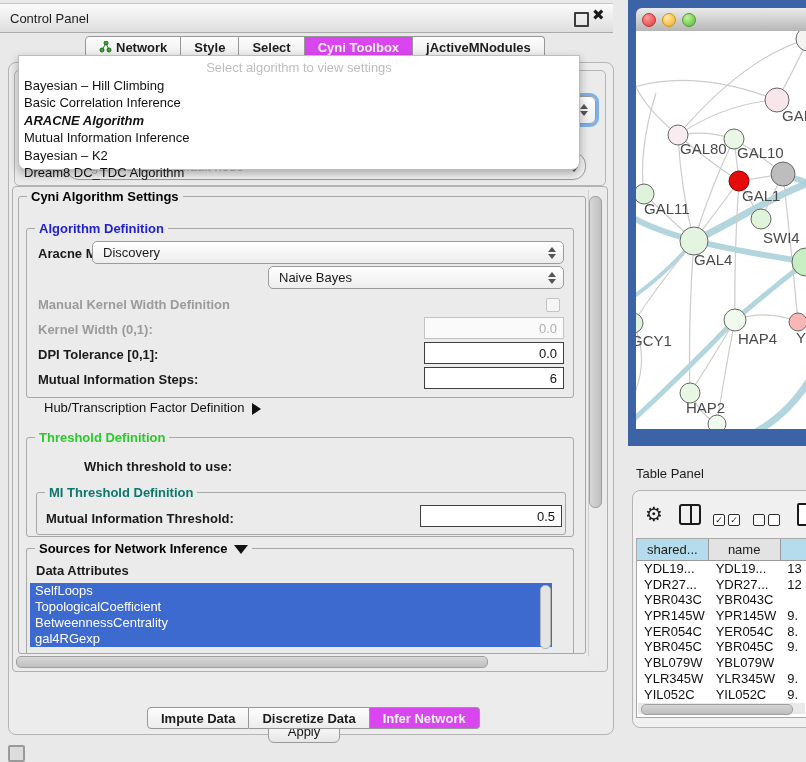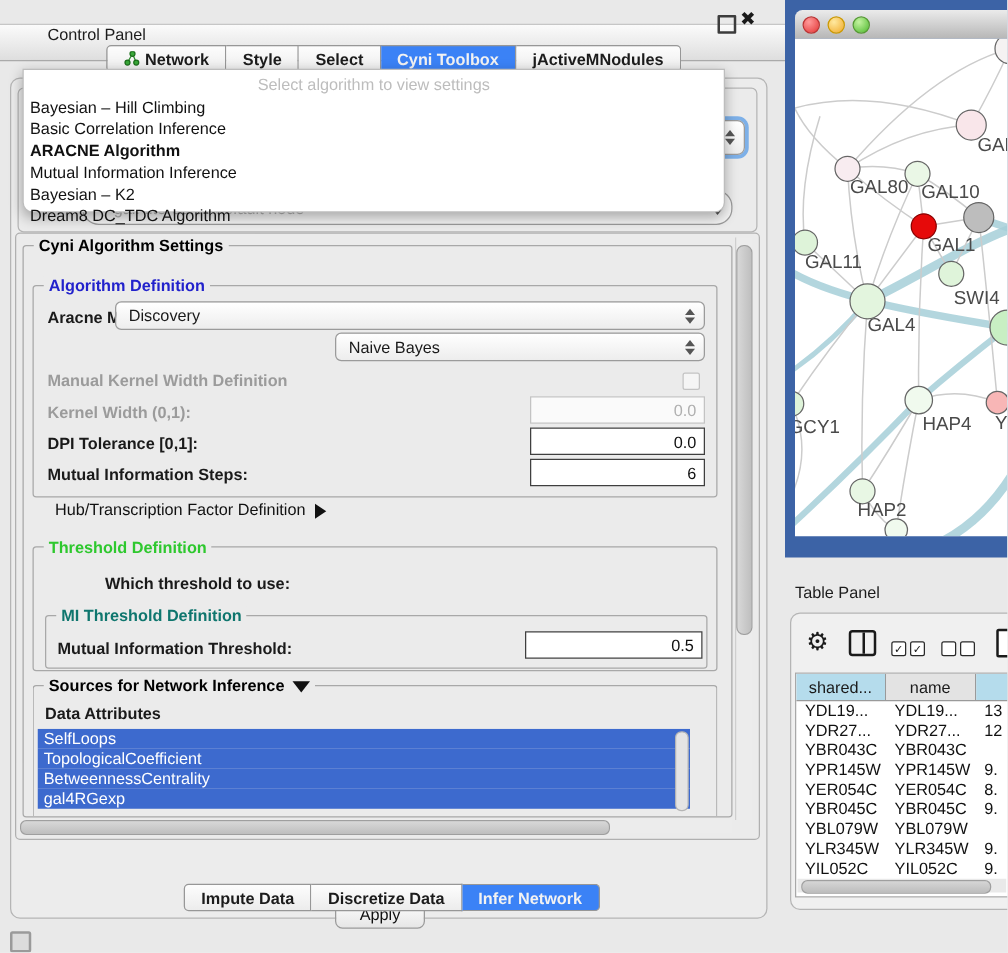--- a/index.html
+++ b/index.html
@@ -1,51 +1,51 @@
 <!DOCTYPE html>
 <html><head>
 <meta charset="utf-8">
 <style>
   html,body{margin:0;padding:0;}
   body{font-family:"Liberation Sans","DejaVu Sans",sans-serif;background:#e9e9e9;}
   .stage{position:relative;width:806px;height:762px;overflow:hidden;background:#e9e9e9;}
   .abs{position:absolute;}
   
-  .cp-titlebar{left:0;top:19px;width:613px;height:28px;background:linear-gradient(#fbfbfb,#dedede);
-    border-top:1px solid #c6c6c6;border-bottom:1px solid #aaa;display:flex;padding-left:28px;}
+  .cp-titlebar{left:0;top:3px;width:613px;height:28px;background:linear-gradient(#fbfbfb,#dedede);
+    border-top:1px solid #c6c6c6;border-bottom:1px solid #aaa;display:flex;align-items:center;}
   .cp-title{font-size:13px;color:#1c1c1c;margin-left:10px;}
   .float-icon{left:574px;top:12px;width:11px;height:11px;border:2px solid #3c3c3c;border-radius:1px;}
   .close-icon{left:592px;top:6px;font-size:15px;font-weight:bold;color:#1a1a1a;}
   .tabbar{left:85px;top:36px;height:22px;display:flex;z-index:3;}
   .tab{display:flex;align-items:center;padding:0 13px;font-size:13px;font-weight:bold;color:#1c1c1c;
     background:linear-gradient(#fdfdfd,#ececec);border:1px solid #979797;border-left:none;}
   .tab:first-child{border-left:1px solid #979797;border-radius:4px 0 0 4px;}
   .tab:last-child{border-radius:0 4px 4px 0;}
-  .tab.sel{background:#3b82f6;color:#f2f2f2;}
+  .tab.sel{background:#d946ef;color:#f2f2f2;}
   .main-card{left:8px;top:62px;width:604px;height:671px;background:#ececec;border:1px solid #b5b5b5;border-radius:8px;}
   .upper-card{left:14px;top:70px;width:590px;height:114px;background:#ebebeb;border:1px solid #b5b5b5;border-radius:5px;}
   .sunken{left:12px;top:186px;width:594px;height:484px;background:#ebebeb;border:1px solid #b0b0b0;border-radius:4px;}
   .gbox{border:1px solid #a8a8a8;border-radius:3px;}
   .gtitle{position:absolute;top:-8px;left:8px;background:#ebebeb;padding:0 4px;font-size:13px;font-weight:bold;white-space:nowrap;}
   .lbl{font-size:13px;font-weight:bold;color:#1a1a1a;white-space:nowrap;}
   .lbl.dis{color:#9b9b9b;}
   .combo{border:1px solid #9b9b9b;border-radius:5px;background:linear-gradient(#ffffff,#ededed);
     font-size:13px;color:#1a1a1a;display:flex;align-items:center;padding:0 10px;box-sizing:border-box;}
   .stepper{position:absolute;right:7px;top:50%;transform:translateY(-50%);display:flex;flex-direction:column;align-items:center;}
   .arr-up{width:0;height:0;border-left:4px solid transparent;border-right:4px solid transparent;border-bottom:5px solid #555;margin-bottom:2px;}
   .arr-dn{width:0;height:0;border-left:4px solid transparent;border-right:4px solid transparent;border-top:5px solid #555;}
   .field{border:1px solid #3f3f3f;background:#fff;font-size:13px;color:#111;text-align:right;
     padding:0 6px;box-sizing:border-box;display:flex;align-items:center;justify-content:flex-end;}
   .field.dis{border:1px solid #c3c3c3;background:#fafafa;color:#b0b0b0;}
   .checkbox{width:12px;height:12px;border:1px solid #c3c3c3;background:#f5f5f5;border-radius:2px;}
   .popup{left:18px;top:55px;width:560px;height:113px;background:#fff;border:1px solid #bdbdbd;
     border-radius:0 0 8px 8px;box-shadow:0 4px 10px rgba(0,0,0,.3);z-index:5;}
   .popup-head{font-size:13px;color:#bdbdbd;text-align:center;margin-top:4px;}
   .popup-item{font-size:13px;color:#111;margin:2.5px 0 0 5px;white-space:nowrap;}
-  .popup-item.bold{font-weight:bold;}
+  .popup-item.bold{font-weight:bold;font-style:italic;}
   .vsb{left:588px;top:190px;width:13px;height:466px;background:#ececec;border-left:1px solid #cfcfcf;}
   .vsb-thumb{left:589px;top:196px;width:11px;height:310px;background:linear-gradient(90deg,#d8d8d8,#bfbfbf);
     border:1px solid #9f9f9f;border-radius:6px;}
   .hsb{left:14px;top:655px;width:572px;height:12px;background:#ececec;}
   .hsb-thumb{left:16px;top:656px;width:470px;height:10px;background:linear-gradient(#d8d8d8,#bfbfbf);
     border:1px solid #9f9f9f;border-radius:5px;}
   .attr-item{height:16px;line-height:16px;background:#3d6ace;color:#fff;font-size:13px;padding-left:5px;}
   .btn{border:1px solid #9a9a9a;border-radius:6px;background:linear-gradient(#ffffff,#e6e6e6);
     font-size:13px;color:#111;display:flex;align-items:center;justify-content:center;}
   .tri-right{display:inline-block;width:0;height:0;border-top:6px solid transparent;border-bottom:6px solid transparent;

